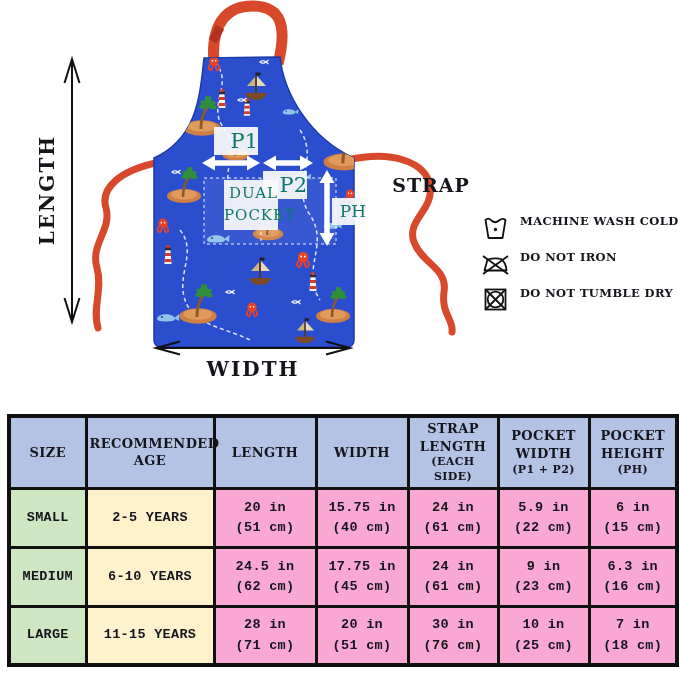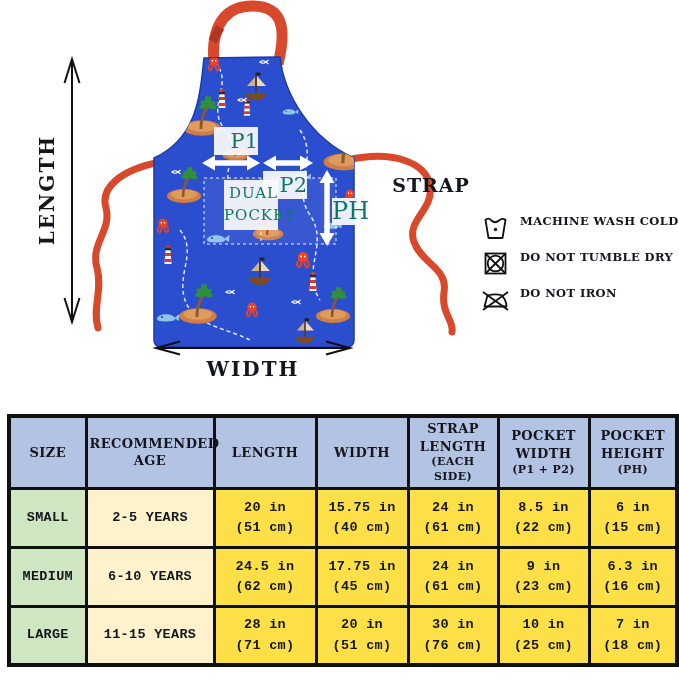--- a/index.html
+++ b/index.html
@@ -8,36 +8,36 @@
   
   .lbl{position:absolute;font-weight:bold;color:#15151c;text-align:center;}
   .lbl-length{left:-12px;top:178px;width:118px;font-size:20px;letter-spacing:2px;transform:rotate(-90deg);}
   .lbl-width{left:203px;top:357px;width:100px;font-size:20px;letter-spacing:2px;}
   .lbl-strap{left:388px;top:174px;width:86px;font-size:19px;letter-spacing:1px;}
   .tagbox{position:absolute;background:rgba(250,250,250,0.93);color:#0f766e;
           font-weight:normal;text-align:right;}
   .tag-p1{left:214px;top:127px;width:44px;height:28px;line-height:28px;font-size:21px;}
   .tag-p2{left:263px;top:127px;width:44px;height:28px;line-height:28px;font-size:21px;margin-top:44px;}
   .tag-dual{left:224px;top:180px;width:54px;padding:3px 0;font-size:15px;line-height:1.45;letter-spacing:1px;}
-  .tag-ph{left:332px;top:198px;width:34px;height:27px;line-height:27px;font-size:24px;}
+  .tag-ph{left:332px;top:198px;width:34px;height:27px;line-height:27px;font-size:17px;}
   
   .care{position:absolute;left:482px;top:214px;width:196px;}
   .care-row{display:flex;margin-bottom:9px;height:27px;}
   .care-row svg{flex:0 0 27px;}
   .care-label{margin-left:11px;font-size:11.5px;font-weight:bold;letter-spacing:0.4px;white-space:nowrap;}
   
   table.size-table{position:absolute;left:7px;top:414px;width:668px;border-collapse:collapse;
         table-layout:fixed;border:4px solid #101010;}
   .size-table th,.size-table td{border:3px solid #101010;text-align:center;vertical-align:middle;
         font-weight:bold;padding:2px;}
   .size-table thead tr{height:70px;}
   .size-table tbody tr{height:59px;font-family:Liberation Mono, monospace;}
   .size-table th{background:#b3c3e3;font-size:13px;line-height:1.35;letter-spacing:0.4px;}
   .size-table th .sub{display:block;font-size:11px;}
-  .size-table td{background:#fde047;font-size:13.5px;line-height:1.5;letter-spacing:0.3px;}
+  .size-table td{background:#f9a8d4;font-size:13.5px;line-height:1.5;letter-spacing:0.3px;}
   .size-table td.c-size{background:#cfe6c3;}
   .size-table td.c-age{background:#fdf2cc;margin-top:35px;}
   svg{display:block;}
   .apron-svg{position:absolute;left:0;top:0;}
 </style>
 </head>
 <body>
 
 <div class="canvas">
 
@@ -183,34 +183,34 @@
   <div class="care">
     <div class="care-row">
       <svg width="27" height="27" viewBox="0 0 27 27">
         <path d="M3.5,6 Q6.5,3 9.5,6.5 Q13,10 17,6.5 Q20.5,3.5 23.5,6 L20.5,24 L6.5,24 Z" fill="none" stroke="#111" stroke-width="1.8" stroke-linejoin="round"></path>
         <circle cx="13.5" cy="15.5" r="1.7" fill="#111"></circle>
       </svg>
       <span class="care-label">MACHINE WASH COLD</span>
     </div>
     <div class="care-row">
       <svg width="27" height="27" viewBox="0 0 27 27">
+        <path d="M2.5,20.5 L5.5,9.5 Q13,7.5 19,9 Q24,12.5 24.5,20.5 Z" fill="none" stroke="#111" stroke-width="1.8" stroke-linejoin="round"></path>
+        <line x1="1" y1="6" x2="26" y2="24" stroke="#111" stroke-width="1.8"></line>
+        <line x1="26" y1="6" x2="1" y2="24" stroke="#111" stroke-width="1.8"></line>
+      </svg>
+      <span class="care-label">DO NOT IRON</span>
+    </div>
+    <div class="care-row">
+      <svg width="27" height="27" viewBox="0 0 27 27">
         <rect x="3.5" y="3.5" width="20" height="20" fill="none" stroke="#111" stroke-width="1.8"></rect>
         <circle cx="13.5" cy="13.5" r="7.8" fill="none" stroke="#111" stroke-width="1.8"></circle>
         <line x1="3.5" y1="3.5" x2="23.5" y2="23.5" stroke="#111" stroke-width="1.8"></line>
         <line x1="23.5" y1="3.5" x2="3.5" y2="23.5" stroke="#111" stroke-width="1.8"></line>
       </svg>
       <span class="care-label">DO NOT TUMBLE DRY</span>
-    </div>
-    <div class="care-row">
-      <svg width="27" height="27" viewBox="0 0 27 27">
-        <path d="M2.5,20.5 L5.5,9.5 Q13,7.5 19,9 Q24,12.5 24.5,20.5 Z" fill="none" stroke="#111" stroke-width="1.8" stroke-linejoin="round"></path>
-        <line x1="1" y1="6" x2="26" y2="24" stroke="#111" stroke-width="1.8"></line>
-        <line x1="26" y1="6" x2="1" y2="24" stroke="#111" stroke-width="1.8"></line>
-      </svg>
-      <span class="care-label">DO NOT IRON</span>
     </div>
   </div>
 
   <table class="size-table">
     <colgroup>
       <col style="width:77px">
         <col style="width:128px">
         <col style="width:102px">
       <col style="width:92px">
         <col style="width:90px">
@@ -228,21 +228,21 @@
         <th><span>POCKET HEIGHT</span><span class="sub">(PH)</span></th>
       </tr>
     </thead>
     <tbody>
       <tr>
         <td class="c-size">SMALL</td>
         <td class="c-age">2-5 YEARS</td>
         <td><span>20 in</span><br><span>(51 cm)</span></td>
         <td><span>15.75 in</span><br><span>(40 cm)</span></td>
         <td><span>24 in</span><br><span>(61 cm)</span></td>
-        <td><span>8.5 in</span><br><span>(22 cm)</span></td>
+        <td><span>5.9 in</span><br><span>(22 cm)</span></td>
         <td><span>6 in</span><br><span>(15 cm)</span></td>
       </tr>
       <tr>
         <td class="c-size">MEDIUM</td>
         <td class="c-age">6-10 YEARS</td>
         <td><span>24.5 in</span><br><span>(62 cm)</span></td>
         <td><span>17.75 in</span><br><span>(45 cm)</span></td>
         <td><span>24 in</span><br><span>(61 cm)</span></td>
         <td><span>9 in</span><br><span>(23 cm)</span></td>
         <td><span>6.3 in</span><br><span>(16 cm)</span></td>

